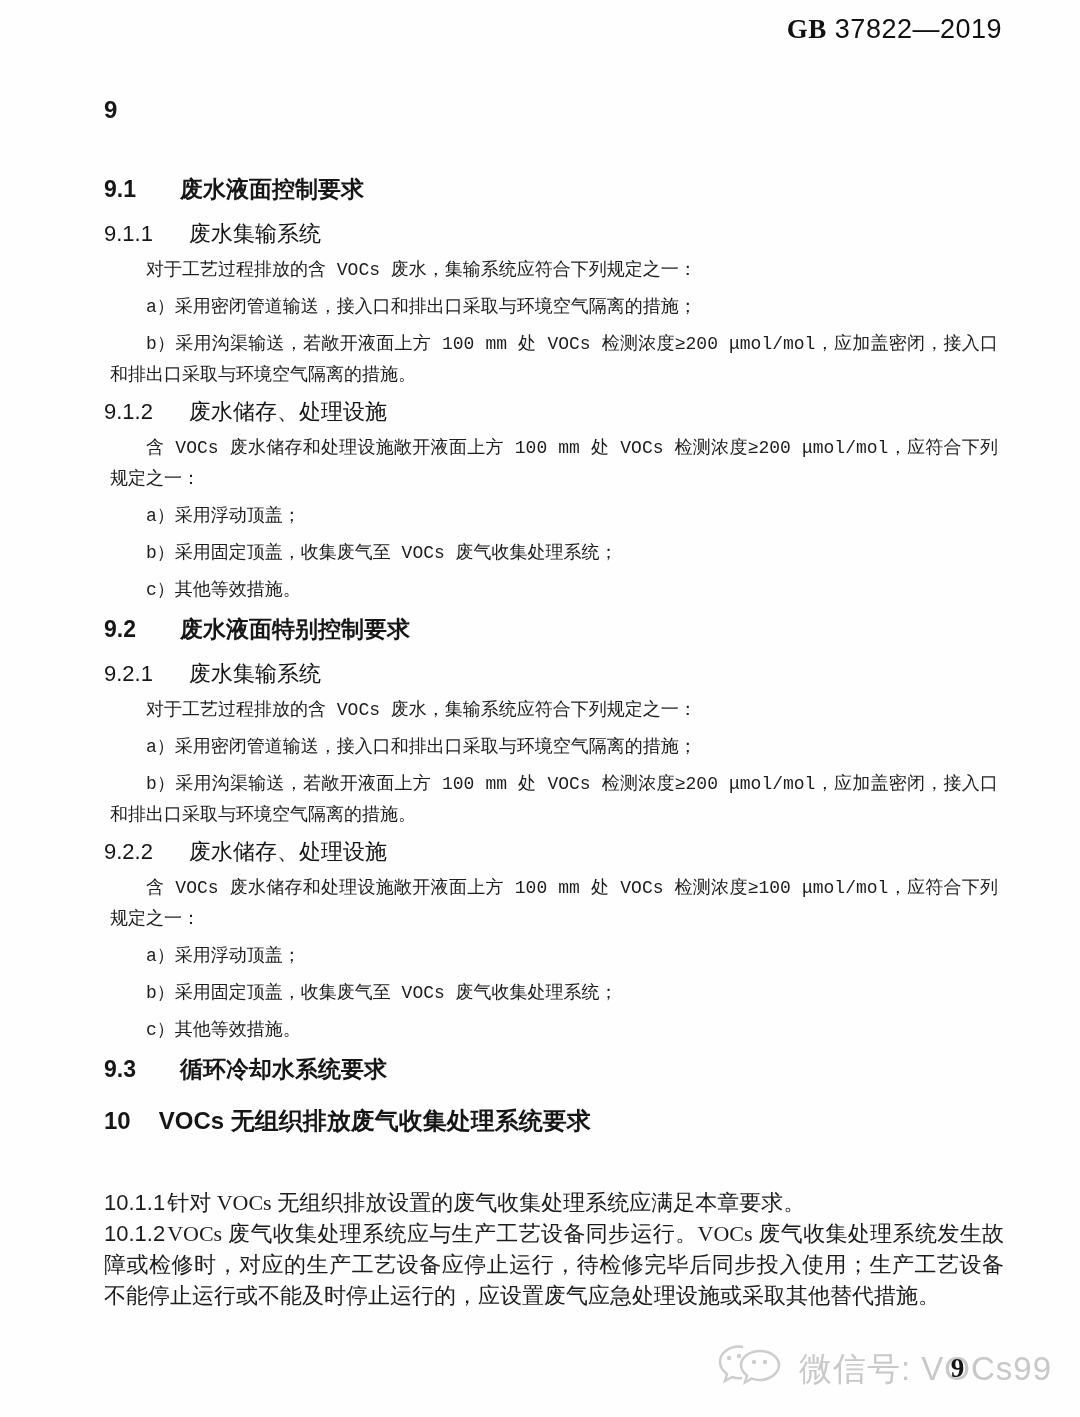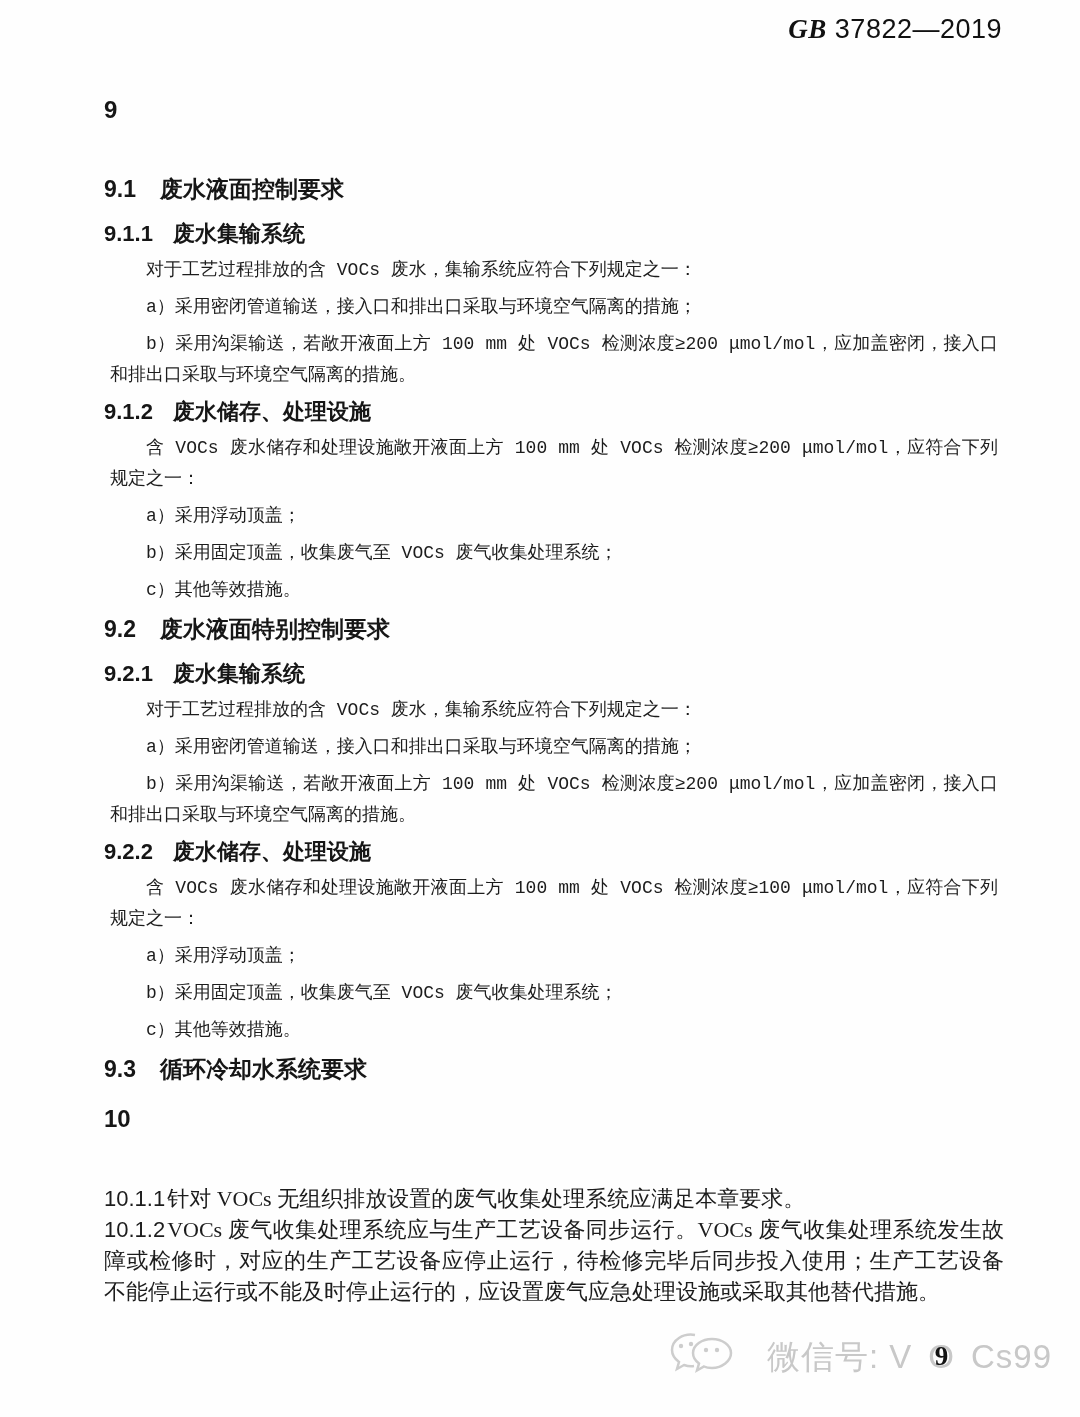--- a/index.html
+++ b/index.html
@@ -12,39 +12,39 @@
     color: #1c1c1c;
   }
   .page { position: absolute; inset: 0; }
 
   
   .std-code {
     position: absolute; top: 14px; right: 78px;
     font-size: 27px; letter-spacing: 0.5px; color: #111;
     white-space: nowrap;
   }
-  .std-code .gb { font-family: "Liberation Serif", serif; font-weight: 700; margin-right: 8px; font-style: italic; }
+  .std-code .gb { font-family: "Liberation Serif", serif; font-weight: 700; margin-right: 8px; }
   .std-code .no { font-family: "Liberation Sans", sans-serif; font-weight: 400; }
 
   
   .content {
     position: absolute; left: 104px; right: 76px; top: 0;
     padding-top: 76px;
   }
 
   h1.sec, h2.sec, h3.sec {
     font-family: "Liberation Sans", sans-serif;
     color: #161616;
     display: flex; align-items: baseline;
   }
   h1.sec { font-size: 24px; font-weight: 700; margin: 20px 0 50px; }
   h1.sec .num { margin-right: 28px; }
-  h2.sec { font-size: 23px; font-weight: 700; margin: 8px 0 14px; }
+  h2.sec { font-size: 23px; font-weight: 700; margin: 8px 0 14px; gap: 20px; }
   h2.sec .num { margin-right: 24px; }
-  h3.sec { font-size: 22px; font-weight: 700; margin: 6px 0 2px; }
+  h3.sec { font-size: 22px; font-weight: 400; margin: 6px 0 2px; gap: 16px; }
   h3.sec .num { margin-right: 20px; }
   .mt-lg { margin-top: 42px !important; }
 
   p.body, p.item {
     font-size: 18px; line-height: 31px;
     margin: 6px; text-align: justify; font-family: Liberation Mono, monospace;
   }
   p.body { text-indent: 2em; }
   p.item { text-indent: 2em; }
 
@@ -52,27 +52,26 @@
     font-size: 22px; line-height: 31px;
     margin: 0; text-align: justify;
   }
   p.clause .num {
     font-family: Liberation Sans, sans-serif;
     margin-right: 2px;
   }
 
   
   .footer-mark {
-    position: absolute; right: 28px; bottom: 30px;
+    position: absolute; right: 28px; bottom: 18px;
     display: flex; align-items: center;
     font-family: "Liberation Sans", sans-serif;
     font-size: 33px; color: #c8c8c8;
     letter-spacing: 1px;
     white-space: nowrap;
-    gap: 16px;
   }
   .footer-mark svg { margin-right: 12px; }
   .o-wrap { position: relative; display: inline-block; }
   .page-no {
     position: absolute; left: 50%; top: 47%;
     transform: translate(-50%, -50%);
     font-family: "Liberation Serif", serif;
     font-weight: 700; font-size: 27px; color: #141414;
     letter-spacing: 0;
   }
@@ -136,20 +135,21 @@
     <p class="item">b）采用固定顶盖，收集废气至 VOCs 废气收集处理系统；</p>
     <p class="item">c）其他等效措施。</p>
 
     <h2 class="sec">
       <span class="num">9.3</span>
       <span>循环冷却水系统要求</span>
     </h2>
 
     <h1 class="sec">
       <span class="num">10</span>
+      <span>VOCs 无组织排放废气收集处理系统要求</span>
     </h1>
 
 
     <p class="clause">
       <span class="num">10.1.1</span><span>针对 VOCs 无组织排放设置的废气收集处理系统应满足本章要求。</span>
     </p>
     <p class="clause">
       <span class="num">10.1.2</span><span>VOCs 废气收集处理系统应与生产工艺设备同步运行。VOCs 废气收集处理系统发生故障或检修时，对应的生产工艺设备应停止运行，待检修完毕后同步投入使用；生产工艺设备不能停止运行或不能及时停止运行的，应设置废气应急处理设施或采取其他替代措施。</span>
     </p>
 

